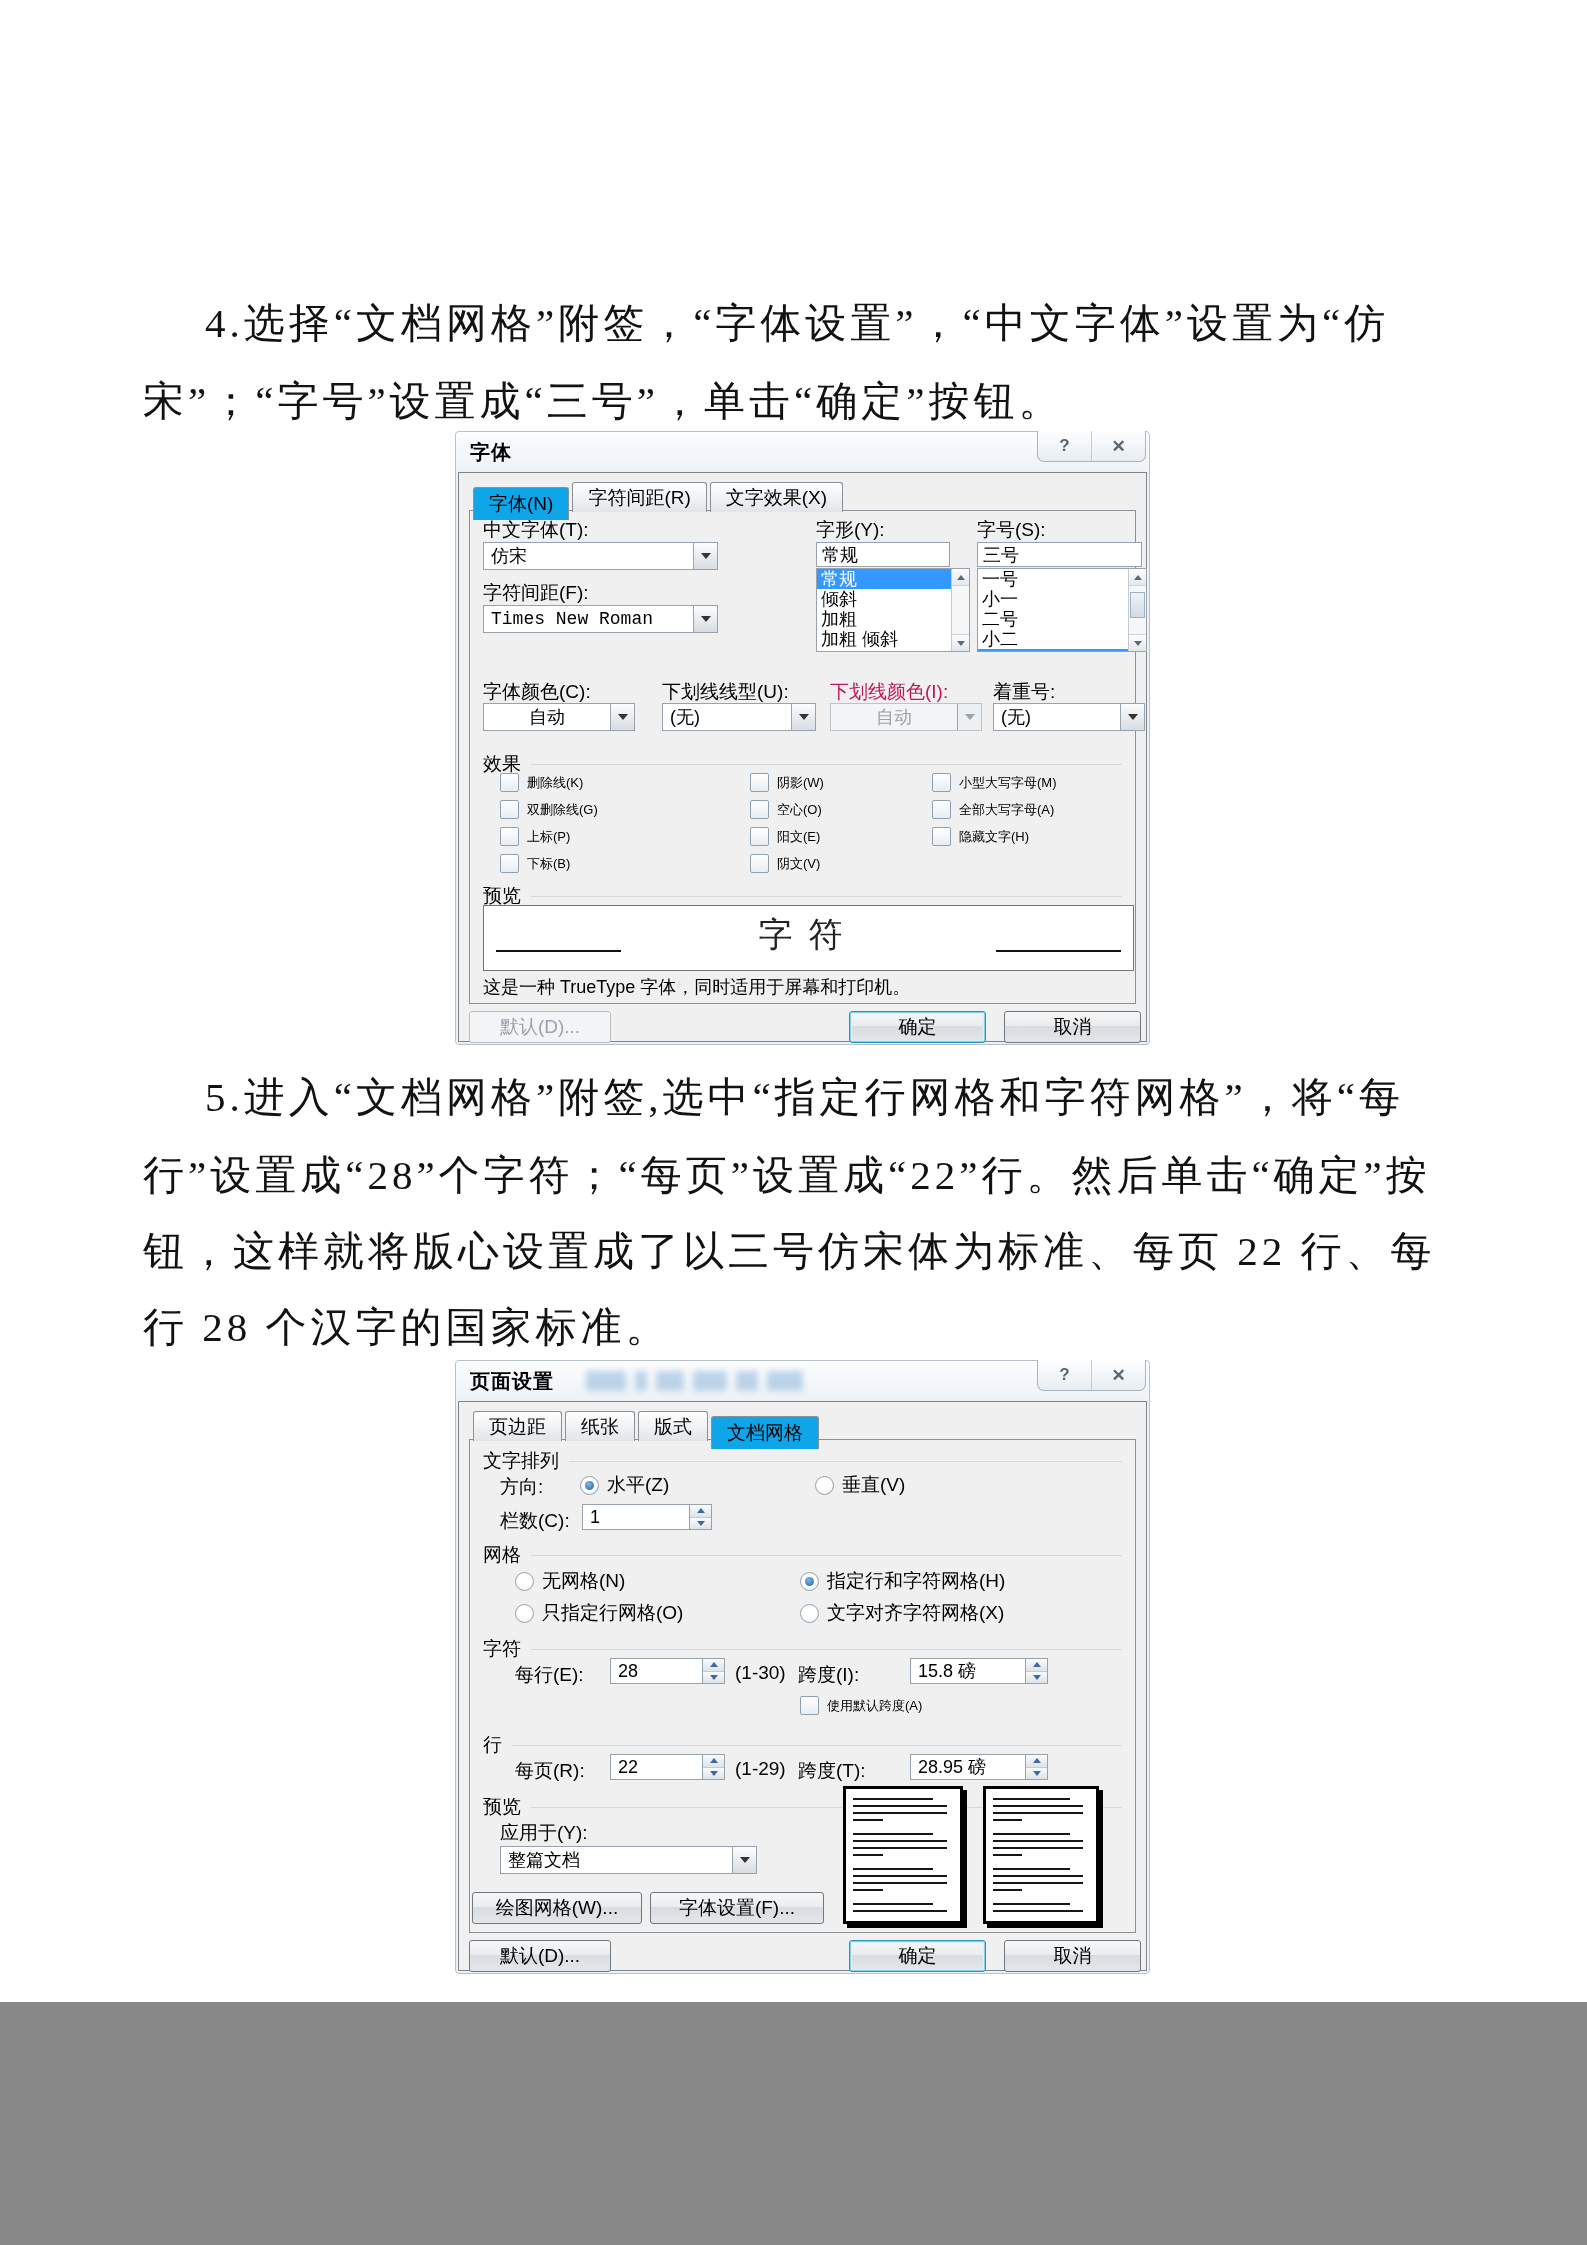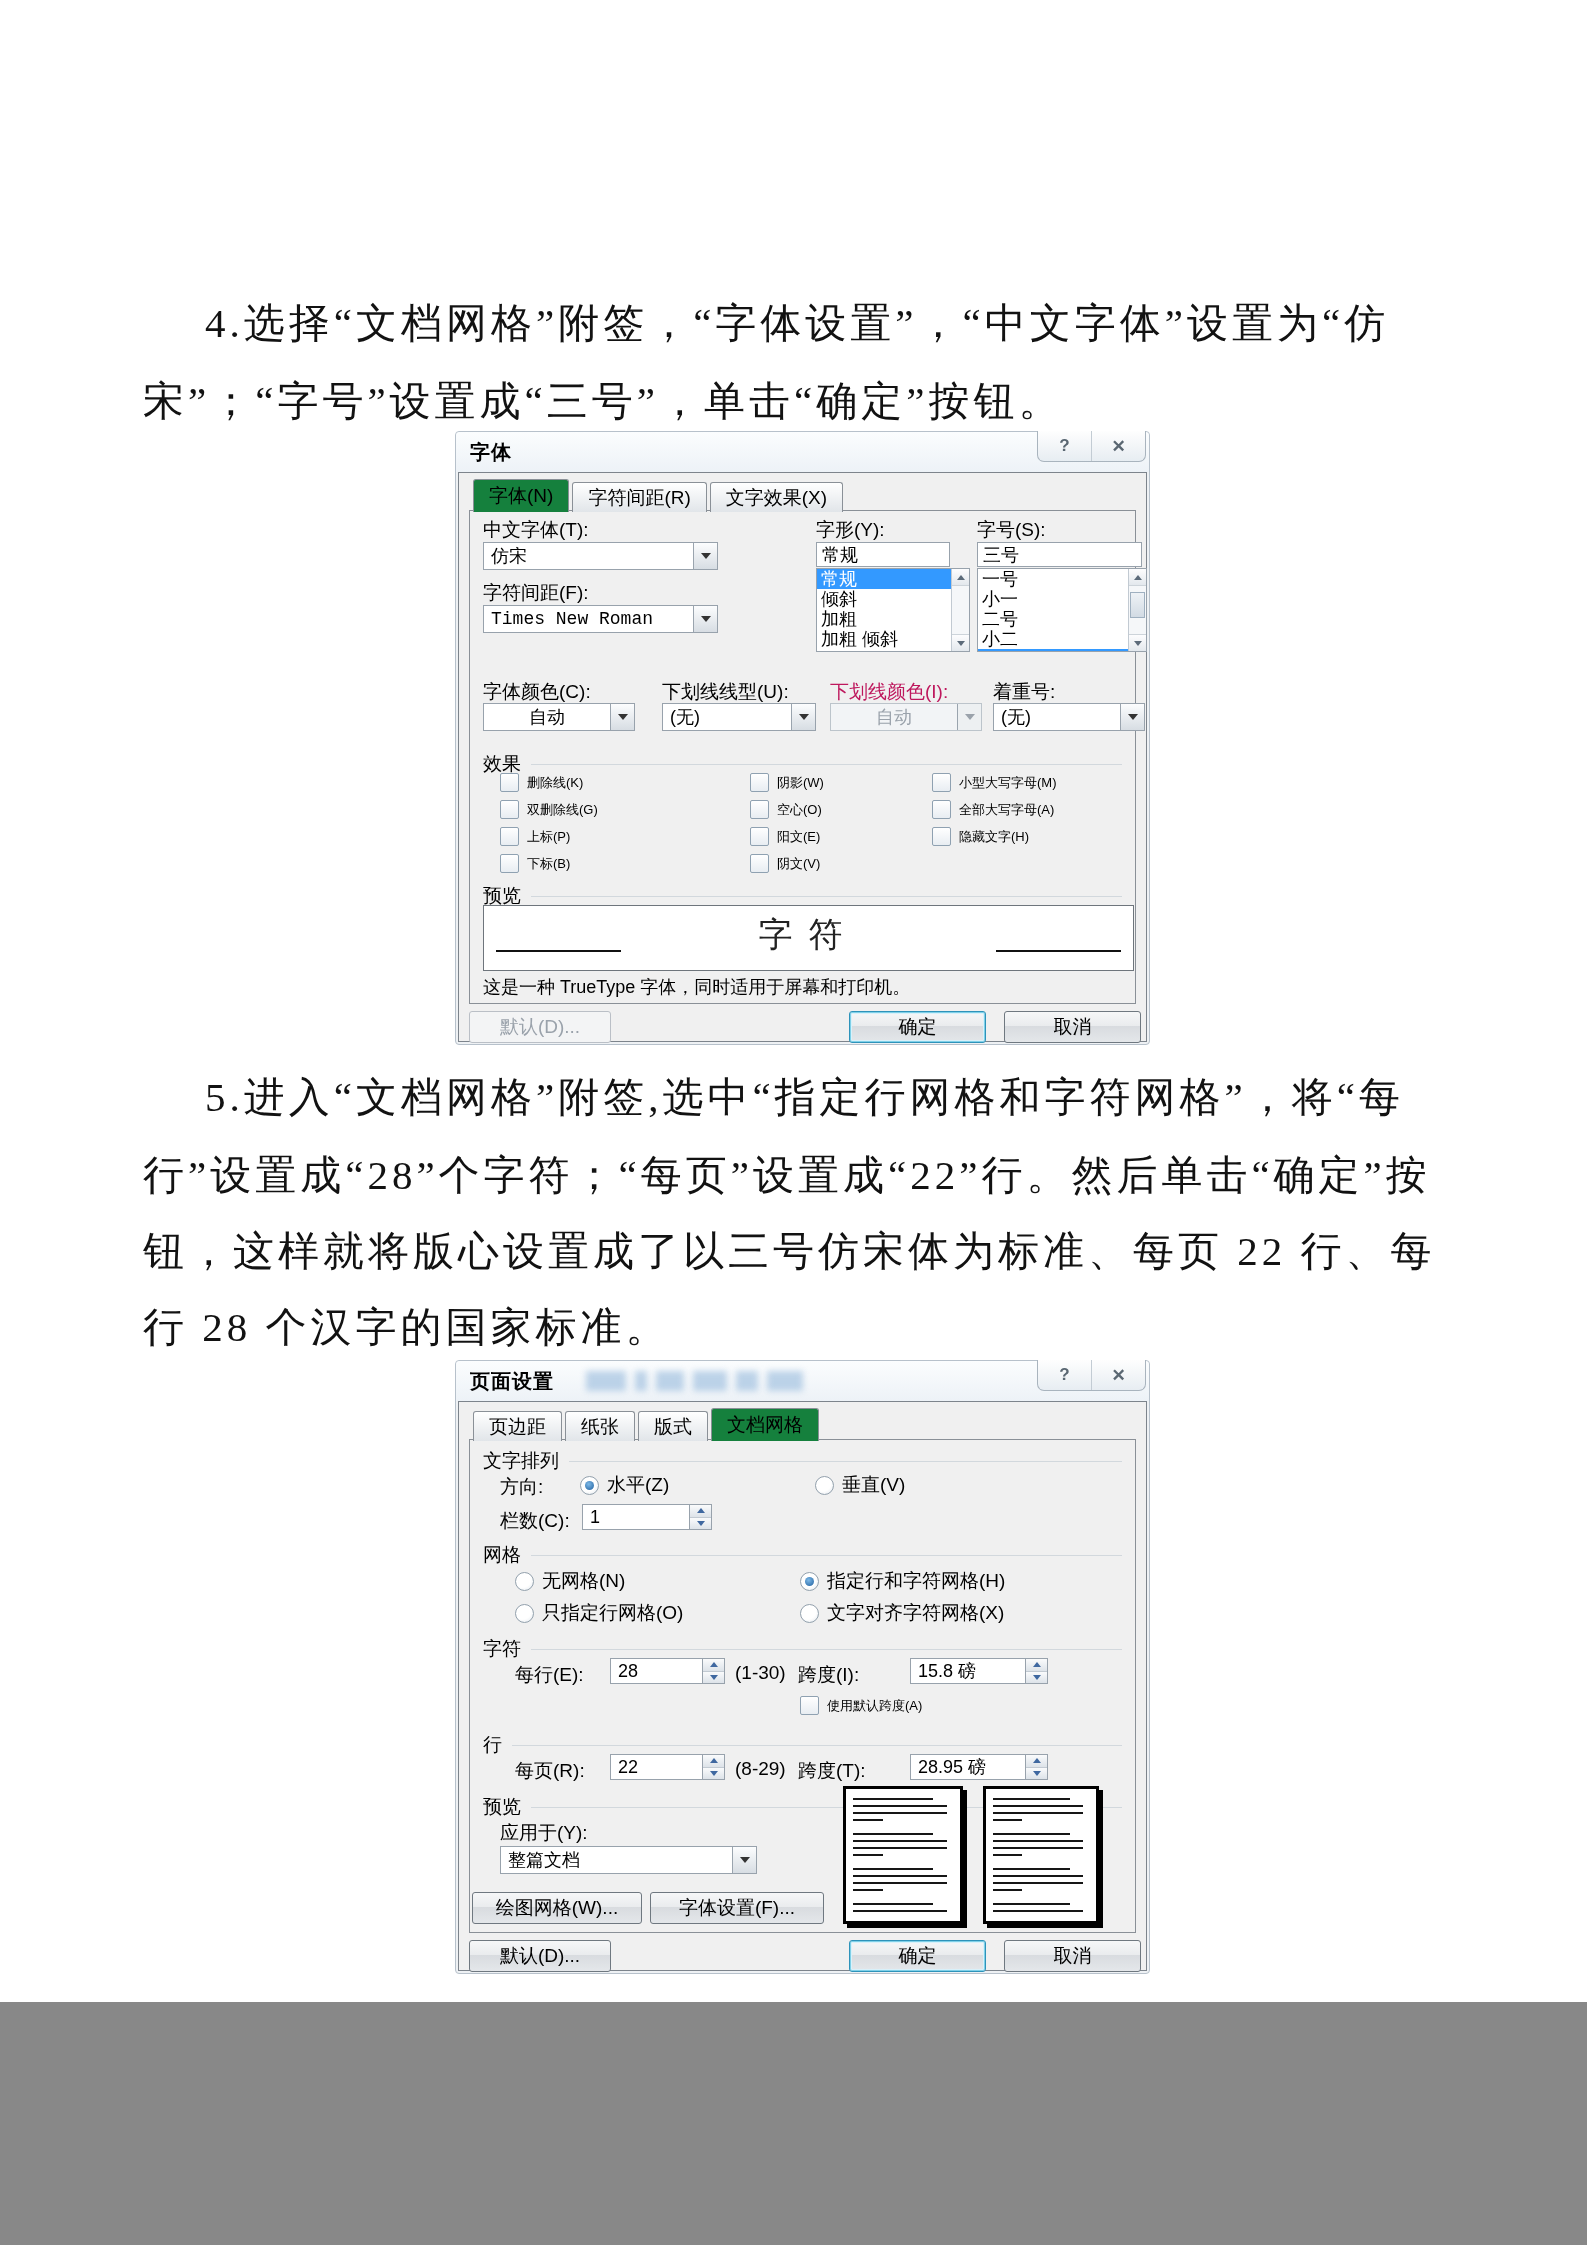--- a/index.html
+++ b/index.html
@@ -21,21 +21,21 @@
        border-top:none;border-radius:0 0 7px 7px;background:linear-gradient(#fefefe,#e7edf2);overflow:hidden;}
   .cap-btn{width:53px;display:flex;align-items:center;justify-content:center;color:#5a6772;
            font-size:17px;font-weight:bold;}
   .cap-btn + .cap-btn{border-left:1px solid #c3ccd4;}
   .dlg-body{position:absolute;left:2px;right:2px;top:40px;bottom:2px;border:1px solid #7d848c;
             background:#f0f0f0;padding:6px 10px 0;}
   .tabs{display:flex;height:32px;position:relative;z-index:2;padding-left:4px;}
   .tab{height:29px;margin-top:3px;display:flex;align-items:center;padding:0 15px;
        border:1px solid #8a9097;border-bottom:none;border-radius:3px 3px 0 0;
        background:linear-gradient(#ffffff,#e1e5e9);margin-right:3px;font-size:19px;white-space:nowrap;}
-  .tab.active{height:32px;margin-top:0;background:#15803d;z-index:3;}
+  .tab.active{height:32px;margin-top:8px;background:#0ea5e9;z-index:3;}
   .tab-page{position:relative;border:1px solid #8a9097;margin-top:-1px;background:#f0f0f0;height:492px;}
   .btnrow{position:relative;height:44px;}
   
   .grp-hdr{position:absolute;display:flex;align-items:center;font-size:19px;}
   .grp-hdr .rule{height:1px;background:#d2d8dd;margin-left:10px;flex:1;}
   .lbl{position:absolute;font-size:19px;white-space:nowrap;}
   .lbl.dis{color:#be185d;text-align:right;}
   .combo{position:absolute;height:26px;border:1px solid #98a2ac;background:#fff;display:flex;}
   .combo .val{flex:1;display:flex;align-items:center;padding:0 7px;font-size:18px;white-space:nowrap;overflow:hidden;}
   .combo .val.center{justify-content:center;padding:12px;}
@@ -392,21 +392,21 @@
           <div class="sfield">22</div>
           <div class="sbtns">
               <div class="sb">
                 <span class="tb-up"></span>
               </div>
               <div class="sb">
                 <span class="tb-dn"></span>
               </div>
             </div>
         </div>
-        <div class="lbl" style="left:265px;top:318px">(8-29)</div>
+        <div class="lbl" style="left:265px;top:318px">(1-29)</div>
         <div class="lbl" style="left:328px;top:318px">跨度(T):</div>
         <div class="spin" style="left:440px;top:314px;width:138px">
           <div class="sfield">28.95 磅</div>
           <div class="sbtns">
               <div class="sb">
                 <span class="tb-up"></span>
               </div>
               <div class="sb">
                 <span class="tb-dn"></span>
               </div>

